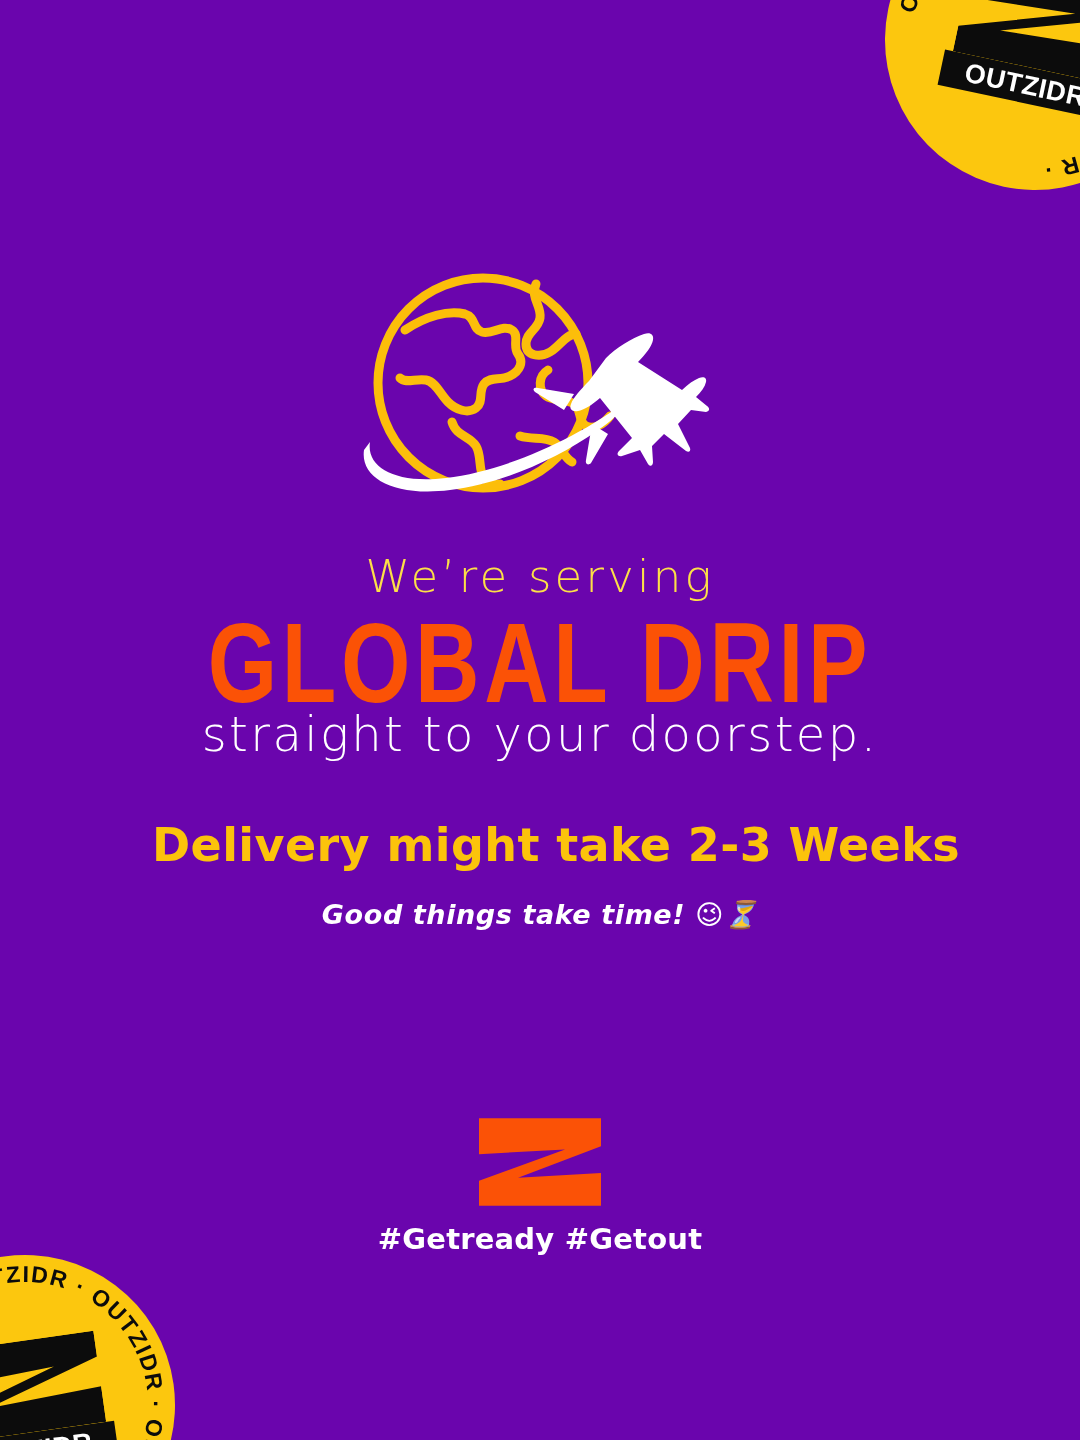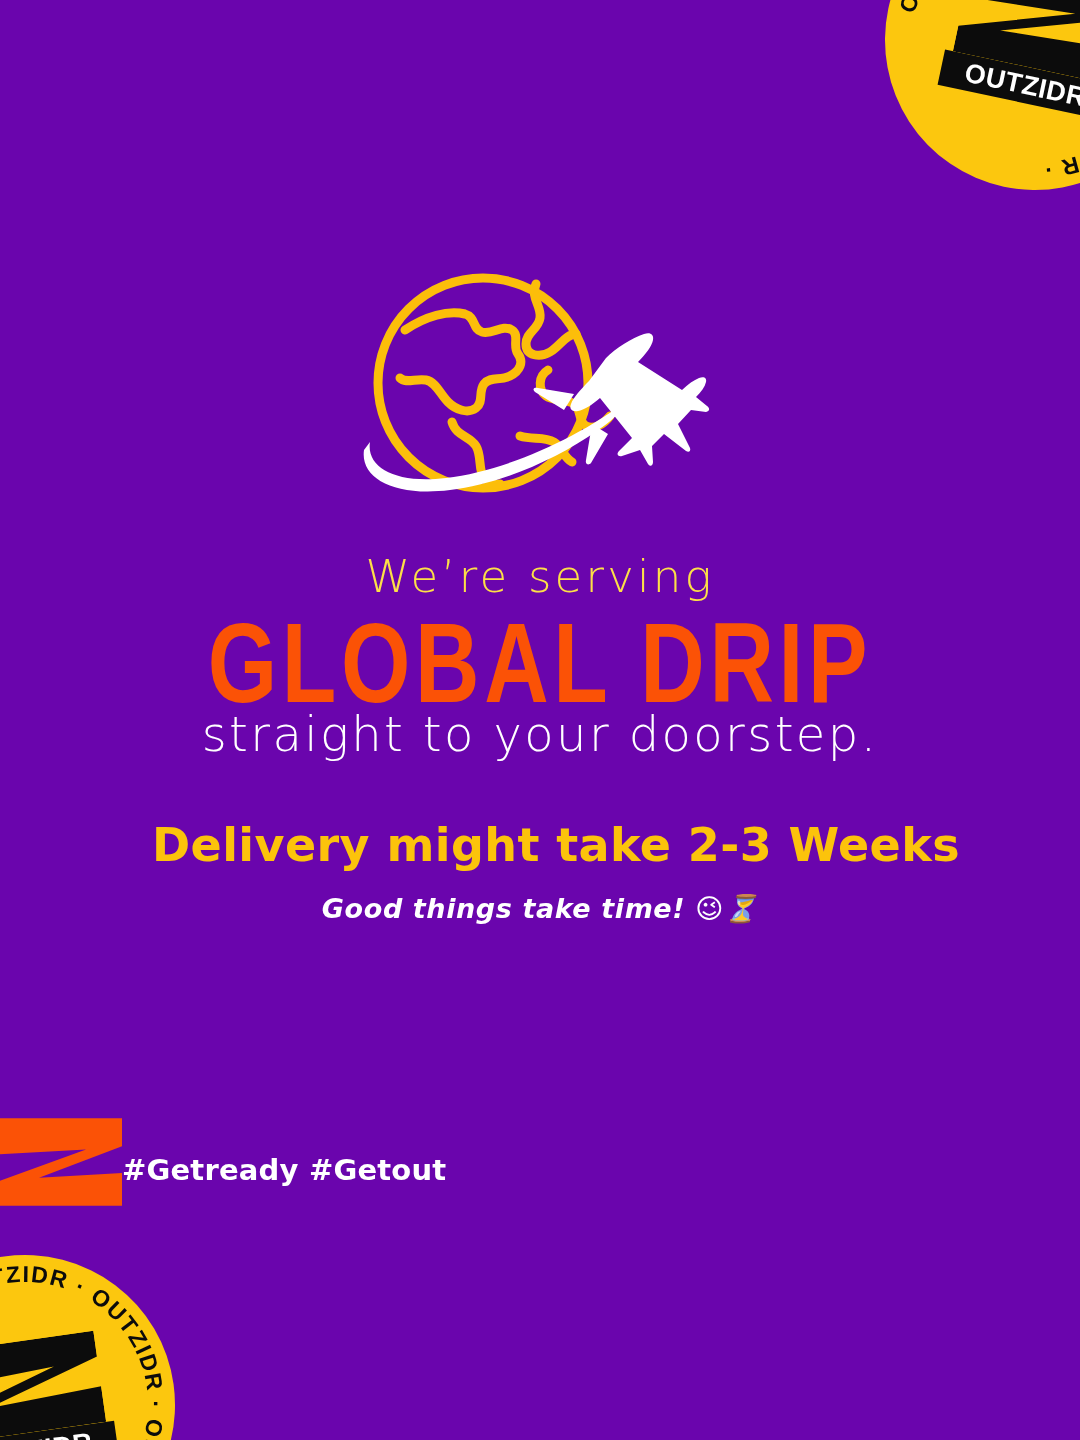--- a/index.html
+++ b/index.html
@@ -145,37 +145,37 @@
   .delivery-main {
     color: #fcc30b;
     font-size: 46px;
     font-weight: 700;
     letter-spacing: 0.4px;
     line-height: 1.2;
     font-family: "DejaVu Sans", sans-serif;
     padding-left: 32px;
   }
   .delivery-sub {
-    margin-top: 20px;
+    margin-top: 26px;
     color: #ffffff;
     font-size: 27px;
     font-weight: 700;
     font-style: italic;
     letter-spacing: 0.6px;
     font-family: "DejaVu Sans", sans-serif;
   }
 
   
   .footer {
     position: absolute;
     left: 0;
     right: 0;
     top: 1118px;
     display: flex;
-    flex-direction: row;
+    flex-direction: column;
     align-items: center;
   }
   .footer-z {
     width: 122px;
     height: 88px;
   }
   .footer-tag {
     margin-top: 16px;
     color: #ffffff;
     font-size: 29px;

